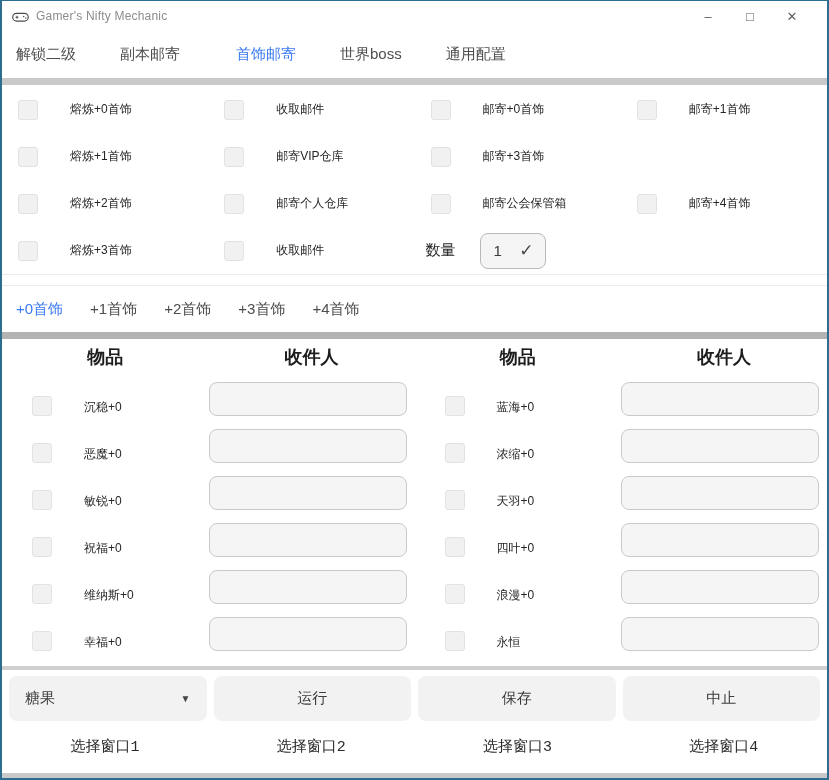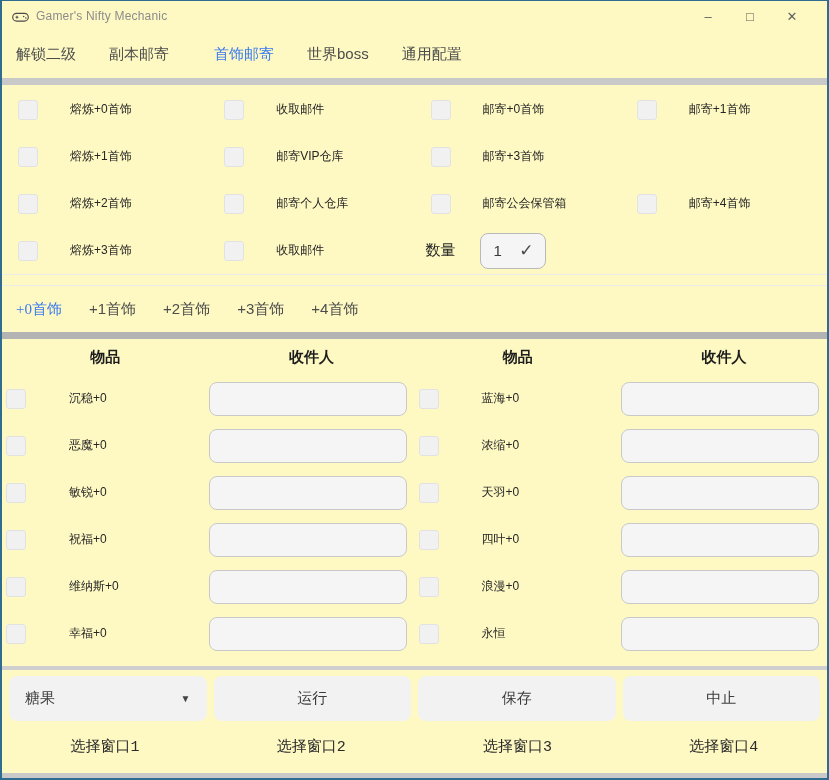--- a/index.html
+++ b/index.html
@@ -2,21 +2,21 @@
 <html><head>
 <meta charset="utf-8">
 <style>
   * { box-sizing: border-box; margin: 0; padding: 0; }
   html,body { background:#dfe3e6; }
   body { font-family: "Liberation Sans", "DejaVu Sans", sans-serif; }
 
   .window {
     position: relative;
     width: 829px; height: 780px;
-    background: #fef9c3;
+    background: #ffffff;
     border: 2px solid #2e6d90;
     border-top-width: 1px;
     overflow: hidden;
   }
 
   
   .titlebar {
     height: 30px;
     display: flex; align-items: center;
     padding-left: 10px;
@@ -29,21 +29,21 @@
   }
   .win-btn {
     width: 42px; height:100%; display:flex; align-items:center; justify-content:center;
     color: #5f5f5f; font-size: 13px; cursor: default;
   }
 
   
   .tabbar {
     height: 47px;
     display: flex; align-items: center;
-    padding-left: 14px; gap: 33px;
+    padding-left: 14px; gap: 44px;
   }
   .tab { font-size: 15px; color: #4d4d4d; cursor: default; }
   .tab.active { color: #3a7af2; margin-left: 12px; }
 
   .bar-a { height: 7px; background: #c9c9c9; }
   .bar-b { height: 7px; background: #b3b3b3; }
 
   
   .opt-grid { padding-top: 1px; }
   .opt-row {
@@ -72,30 +72,30 @@
   .sep-thin { height: 1px; background: #ebebeb; }
   .sep-gap  { height: 10px; }
 
   
   .subtabbar {
     height: 46px;
     display: flex; align-items: center;
     padding-left: 14px; gap: 27px;
   }
   .subtab { font-size: 15px; color: #4d4d4d; cursor: default; }
-  .subtab.active { color: #3a7af2; font-family: Liberation Serif, serif; }
+  .subtab.active { color: #3a7af2; }
 
   
   .tbl-head {
     display: grid; grid-template-columns: repeat(4, 1fr);
     height: 36px; align-items: center;
   }
-  .tbl-head span { text-align: center; font-size: 15px; font-weight: bold; color: #1d1d1d; }
+  .tbl-head span { text-align: center; font-size: 18px; font-weight: bold; color: #1d1d1d; }
   .tbl-row { display: flex; height: 47px; align-items: center; }
-  .half { flex: 1 1 50%; display: flex; align-items: center; padding-left: 4px; gap: 11px; }
+  .half { flex: 1 1 50%; display: flex; align-items: flex-end; padding-left: 30px; }
   .half .item-label { margin-left: 32px; }
   .recipient-input {
     margin-left: auto; margin-right: 8px;
     width: 198px; height: 34px;
     background: #f5f5f5; border: 1px solid #c9c9c9; border-radius: 8px;
     font-size: 14px; color: #333; padding: 0 8px; outline: none;
     font-family: inherit;
   }
 
   

